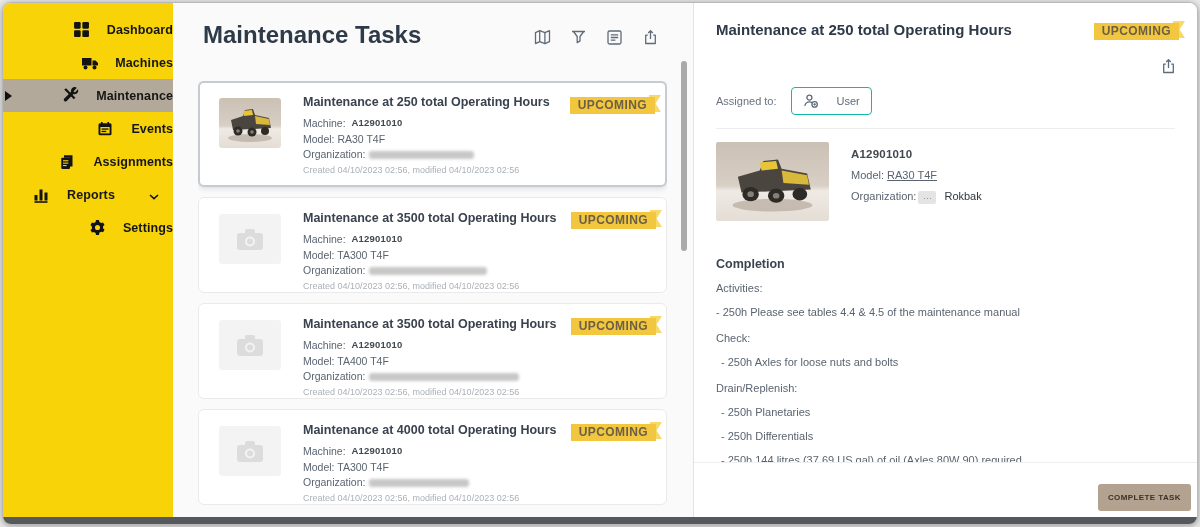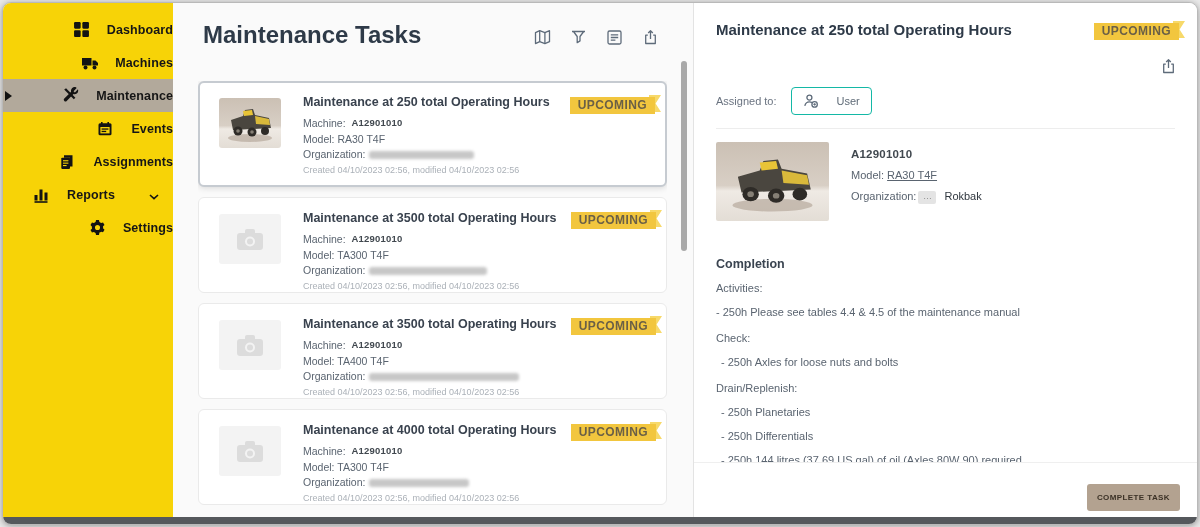--- a/index.html
+++ b/index.html
@@ -75,21 +75,21 @@
   .desc { margin-top:36px; }
   .desc-heading { font-size:12.5px; font-weight:700; color:#3A4450; margin-bottom:6px; }
   .desc-group { margin-bottom:12px; }
   .desc-line { font-size:11px; color:#5A6470; line-height:14px;margin-top:10px; }
   .desc-group .desc-line.item { padding-left:5px; }
   .desc-group.g0 .desc-line.item { padding-left:0; }
   .completion-row { display:flex; align-items:center; justify-content:space-between; margin-top:14px; }
   .completion-heading { font-size:13px; font-weight:700; color:#3A4450; }
   .plus-btn { width:18px; height:18px; cursor:pointer; margin-right:4px; }
   .detail-footer { position:absolute; left:0; right:0; bottom:0; height:55px; border-top:1px solid #EFEFEF; background:#fff; }
-  .complete-btn { position:absolute; right:17px; bottom:6px; background:#B3A290; color:#3B3126;
+  .complete-btn { position:absolute; right:6px; bottom:6px; background:#B3A290; color:#3B3126;
         font-size:8px; font-weight:700; letter-spacing:.4px; border:none; border-radius:3px;
         padding:9px 10px; cursor:pointer; font-family:"Liberation Sans", sans-serif; }
 </style>
 </head>
 <body>
 
 <svg width="0" height="0" style="position:absolute">
   <defs>
     <linearGradient id="bgGrad" x1="0" y1="0" x2="0" y2="1">
       <stop offset="0" stop-color="#CBC0B4"></stop>

